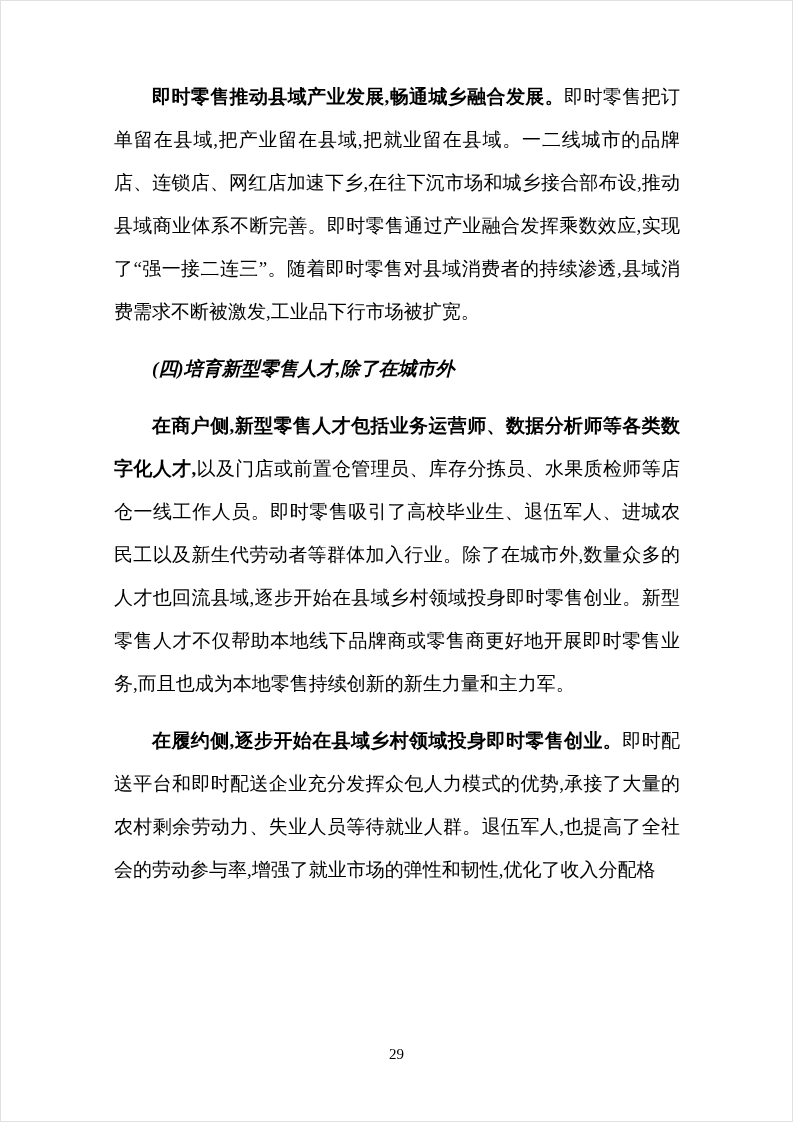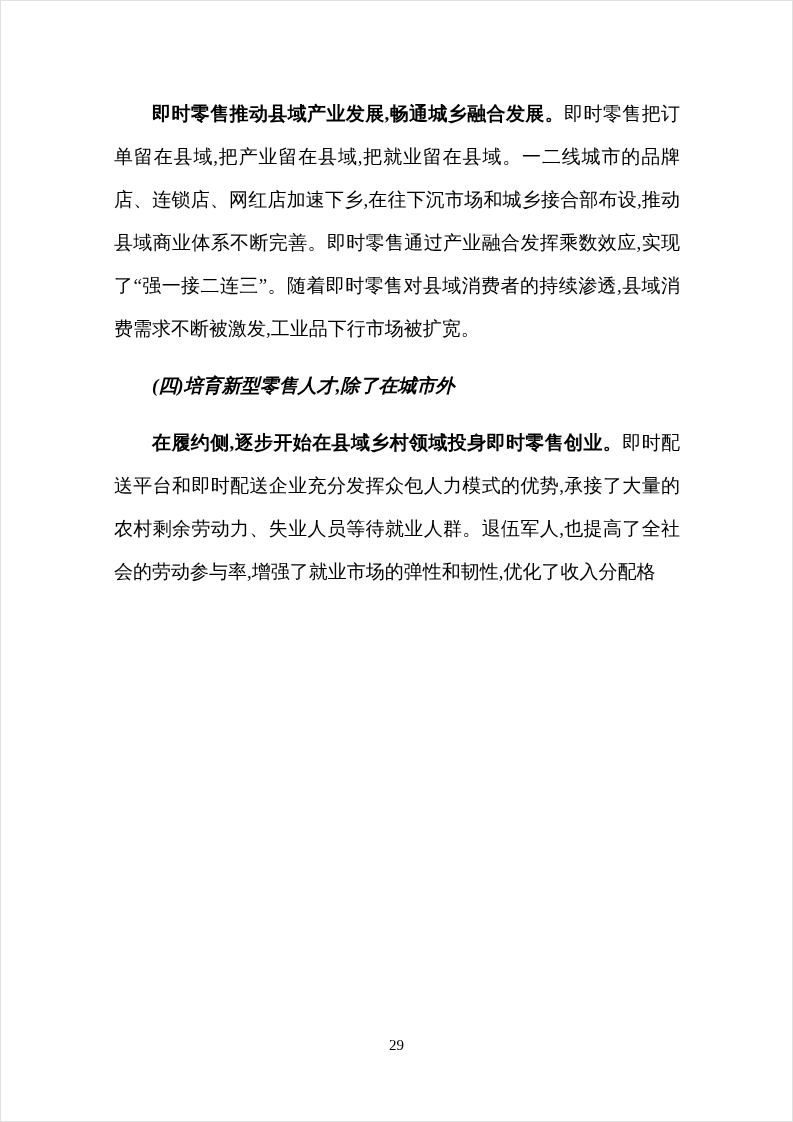--- a/index.html
+++ b/index.html
@@ -13,21 +13,21 @@
     height: 1122px;
     box-sizing: border-box;
     background: #ffffff;
     border: 1px solid #e0e0e0;
     font-family: "Liberation Serif", "DejaVu Serif", serif;
     color: #000000;
     overflow: hidden;
   }
   .content {
     position: absolute;
-    top: 91px;
+    top: 74px;
     left: 113px;
     right: 112px;
   }
   .para {
     font-size: 19px;
     line-height: 43px;
     text-align: justify;
     text-indent: 2em;
     margin: 0 0 14px 0;
     word-break: break-all;
@@ -40,37 +40,38 @@
     line-height: 43px;
     font-weight: bold;
     font-style: italic;
     text-indent: 2em;
     margin: 0 0 14px 0;
   }
   .footer {
     position: absolute;
     left: 0;
     right: 0;
-    bottom: 67px;
+    bottom: 58px;
     text-align: center;
     font-size: 15px;
     line-height: 18px;
   }
 </style>
 </head>
 <body>
 
 <div class="page">
   <div class="content">
 
     <p class="para"><span class="lead">即时零售推动县域产业发展,畅通城乡融合发展。</span><span>即时零售把订单留在县域,把产业留在县域,把就业留在县域。一二线城市的品牌店、连锁店、网红店加速下乡,在往下沉市场和城乡接合部布设,推动县域商业体系不断完善。即时零售通过产业融合发挥乘数效应,实现了“强一接二连三”。随着即时零售对县域消费者的持续渗透,县域消费需求不断被激发,工业品下行市场被扩宽。</span></p>
 
     <h3 class="heading">(四)培育新型零售人才,除了在城市外</h3>
 
 
+    <p class="para"><span class="lead">在商户侧,新型零售人才包括业务运营师、数据分析师等各类数字化人才,</span><span>以及门店或前置仓管理员、库存分拣员、水果质检师等店仓一线工作人员。即时零售吸引了高校毕业生、退伍军人、进城农民工以及新生代劳动者等群体加入行业。除了在城市外,数量众多的人才也回流县域,逐步开始在县域乡村领域投身即时零售创业。新型零售人才不仅帮助本地线下品牌商或零售商更好地开展即时零售业务,而且也成为本地零售持续创新的新生力量和主力军。</span></p>
 
     <p class="para"><span class="lead">在履约侧,逐步开始在县域乡村领域投身即时零售创业。</span><span>即时配送平台和即时配送企业充分发挥众包人力模式的优势,承接了大量的农村剩余劳动力、失业人员等待就业人群。退伍军人,也提高了全社会的劳动参与率,增强了就业市场的弹性和韧性,优化了收入分配格</span></p>
 
   </div>
 
   <div class="footer">
     <span>29</span>
   </div>
 </div>
 

